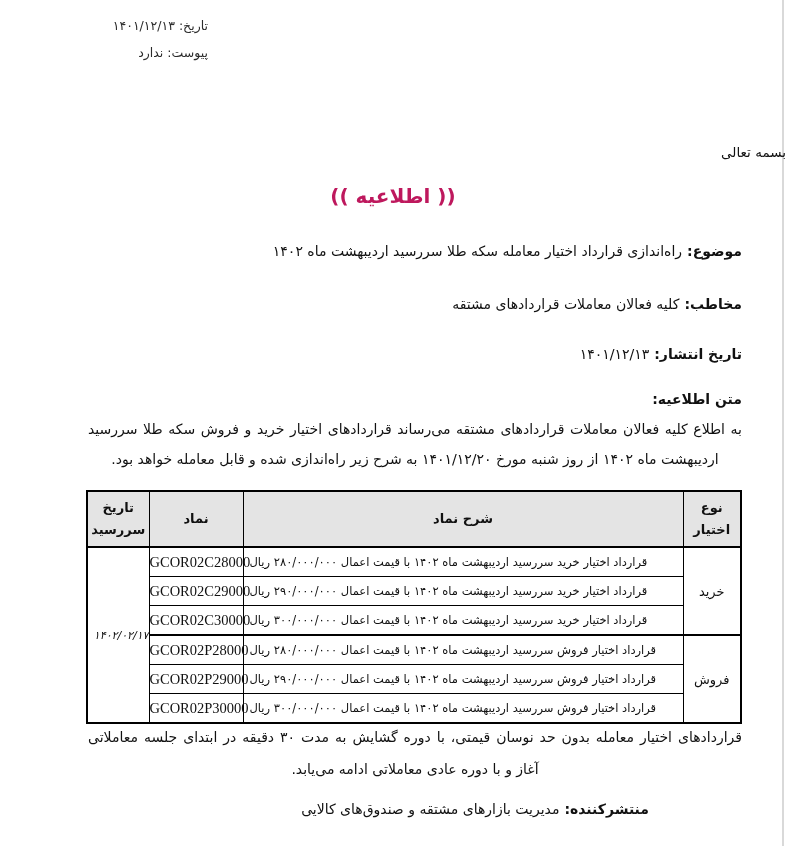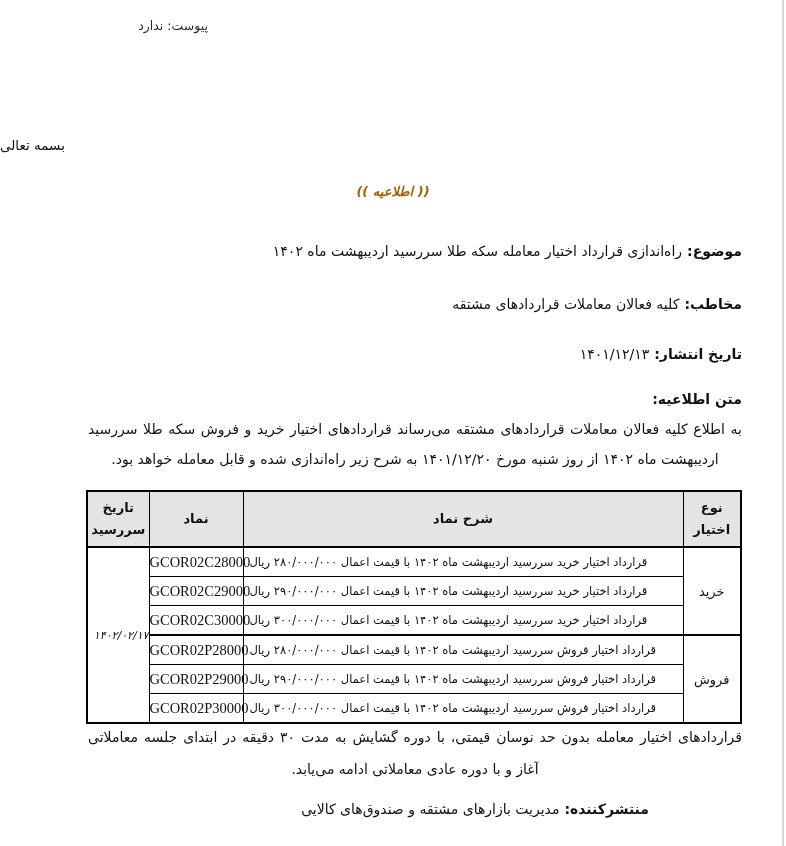--- a/index.html
+++ b/index.html
@@ -23,26 +23,26 @@
     width:260px;text-align:center;
   }
   .brand-fa{
     direction:rtl;font-size:14.5px;font-weight:bold;color:#2f4f9c;margin-top:1px;
   }
   .brand-en{
     font-size:10.5px;font-weight:bold;color:#93a2bd;letter-spacing:.8px;margin-top:1px;
   }
 
   .bismillah{
-    position:absolute;top:137px;left:0;right:0;text-align:left;
+    position:absolute;top:144px;left:0;right:0;text-align:right;
     direction:rtl;font-size:13.5px;color:#111;
   }
   .notice-title{
     position:absolute;top:184px;left:0;right:0;text-align:center;
-    direction:rtl;font-size:13px;font-weight:bold;color:#a16207;font-style:italic;
+    direction:rtl;font-size:20px;font-weight:bold;color:#be185d;
   }
 
   
   .content{position:absolute;left:88px;right:44px;top:0;direction:rtl;}
   .lv{position:absolute;right:0;left:4px;text-align:right;font-size:14px;white-space:nowrap;}
   .lv b{margin-left:5px;}
   .lv-subject{top:243px;}
   .lv-audience{top:296px;}
   .lv-pubdate{top:346px;}
   .lv-bodylabel{top:391px;font-weight:bold;}
@@ -78,20 +78,21 @@
   td.cell-type{text-align:center;font-size:13px;}
   td.cell-mat{text-align:right;font-size:11px;padding:0;white-space:nowrap;font-style:italic;}
 </style>
 </head>
 <body>
 
 <div class="page">
   <div class="page-edge"></div>
 
   <div class="lh-info">
+    <div class="row"><span>تاریخ:</span><span class="val">۱۴۰۱/۱۲/۱۳</span></div>
     <div class="row"><span>پیوست:</span><span class="val">ندارد</span></div>
   </div>
 
 
   <div class="bismillah">بسمه تعالی</div>
   <div class="notice-title">(( اطلاعیه ))</div>
 
   <div class="content">
 
     <div class="lv lv-subject">

